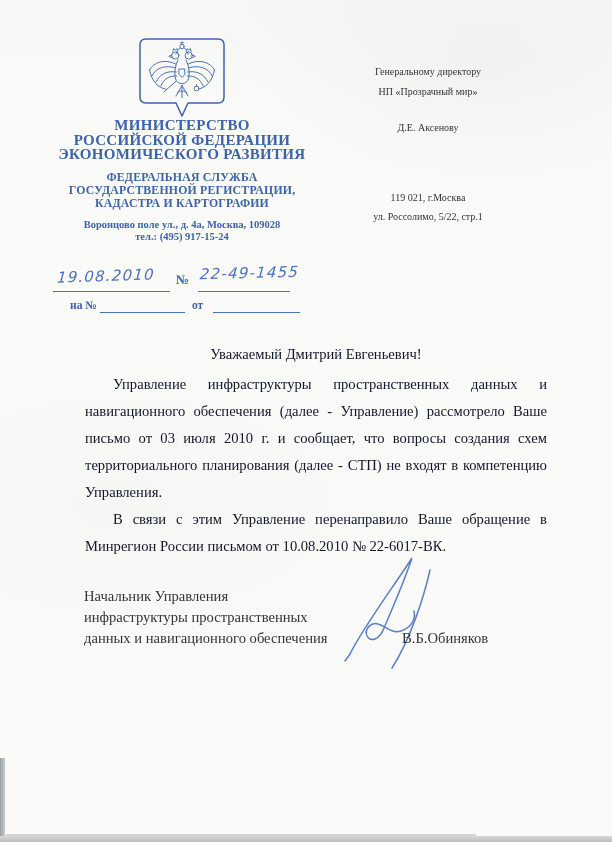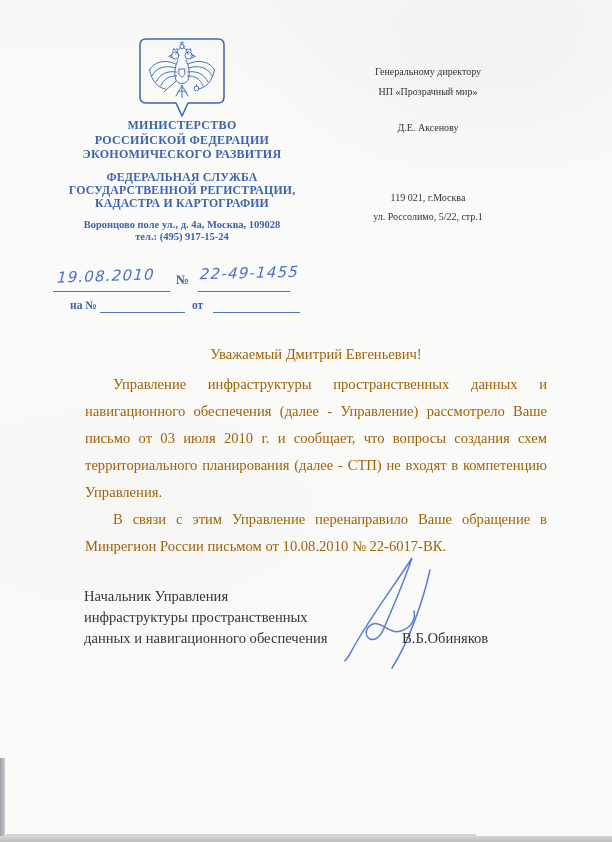--- a/index.html
+++ b/index.html
@@ -22,21 +22,21 @@
     background:linear-gradient(90deg,#9aa0a4,#c9cccd);}
   .edge-bottom{position:absolute;left:0;bottom:0;width:100%;height:6px;
     background:linear-gradient(180deg,#d6d8d6,#b9bcbd);}
   .edge-bottom-line{position:absolute;left:6px;bottom:6px;width:470px;height:2px;
     background:#c9cbc9;opacity:.8;}
 
   
   .lh-col{position:absolute;left:28px;top:0;width:308px;text-align:center;}
   .emblem{margin:38px auto 0;display:block;}
   .ministry{margin-top:0;font-weight:bold;color:#3c63ae;
-    font-size:12px;line-height:14.5px;letter-spacing:.3px;}
+    font-size:15px;line-height:14.5px;letter-spacing:.3px;}
   .service{margin-top:9px;font-weight:bold;color:#3c63ae;
     font-size:11.8px;line-height:13px;letter-spacing:.2px;}
   .lh-addr{margin-top:9px;font-weight:bold;color:#3c63ae;
     font-size:10.5px;line-height:12.5px;}
 
   
   .hw{font-family:"DejaVu Sans", sans-serif;font-style:italic;
     color:#4a70c8;font-size:15px;letter-spacing:1.2px;white-space:nowrap;}
   .hw-date{position:absolute;left:57px;top:267px;transform:rotate(-2deg) skewX(-6deg);}
   .hw-num{position:absolute;left:200px;top:264px;transform:rotate(-1.5deg) skewX(-6deg);}
@@ -53,21 +53,21 @@
   .u4{left:213px;top:312px;width:87px;border-bottom-width:1.2px;}
 
   
   .recipient{position:absolute;left:330px;top:62px;width:196px;
     text-align:center;font-size:10px;line-height:20px;color:#333336;}
   .recipient .name{margin-top:16px;}
   .recipient .addr{margin-top:50px;line-height:19px;}
 
   
   .body{position:absolute;left:85px;top:341px;width:462px;
-    font-size:14.6px;color:#a16207;}
+    font-size:14.6px;color:#0f172a;}
   .salutation{text-align:center;height:27px;line-height:27px;margin-bottom:3px;}
   .bline{height:27px;line-height:27px;text-align:justify;text-align-last:justify;}
   .bline.first{padding-left:28px;}
   .bline.last{text-align-last:left;}
 
   
   .sig-title{position:absolute;left:84px;top:586px;width:300px;
     font-size:14.6px;line-height:21px;color:#343436;}
   .sig-name{position:absolute;left:402px;top:630px;
     font-size:14.6px;color:#343436;}

